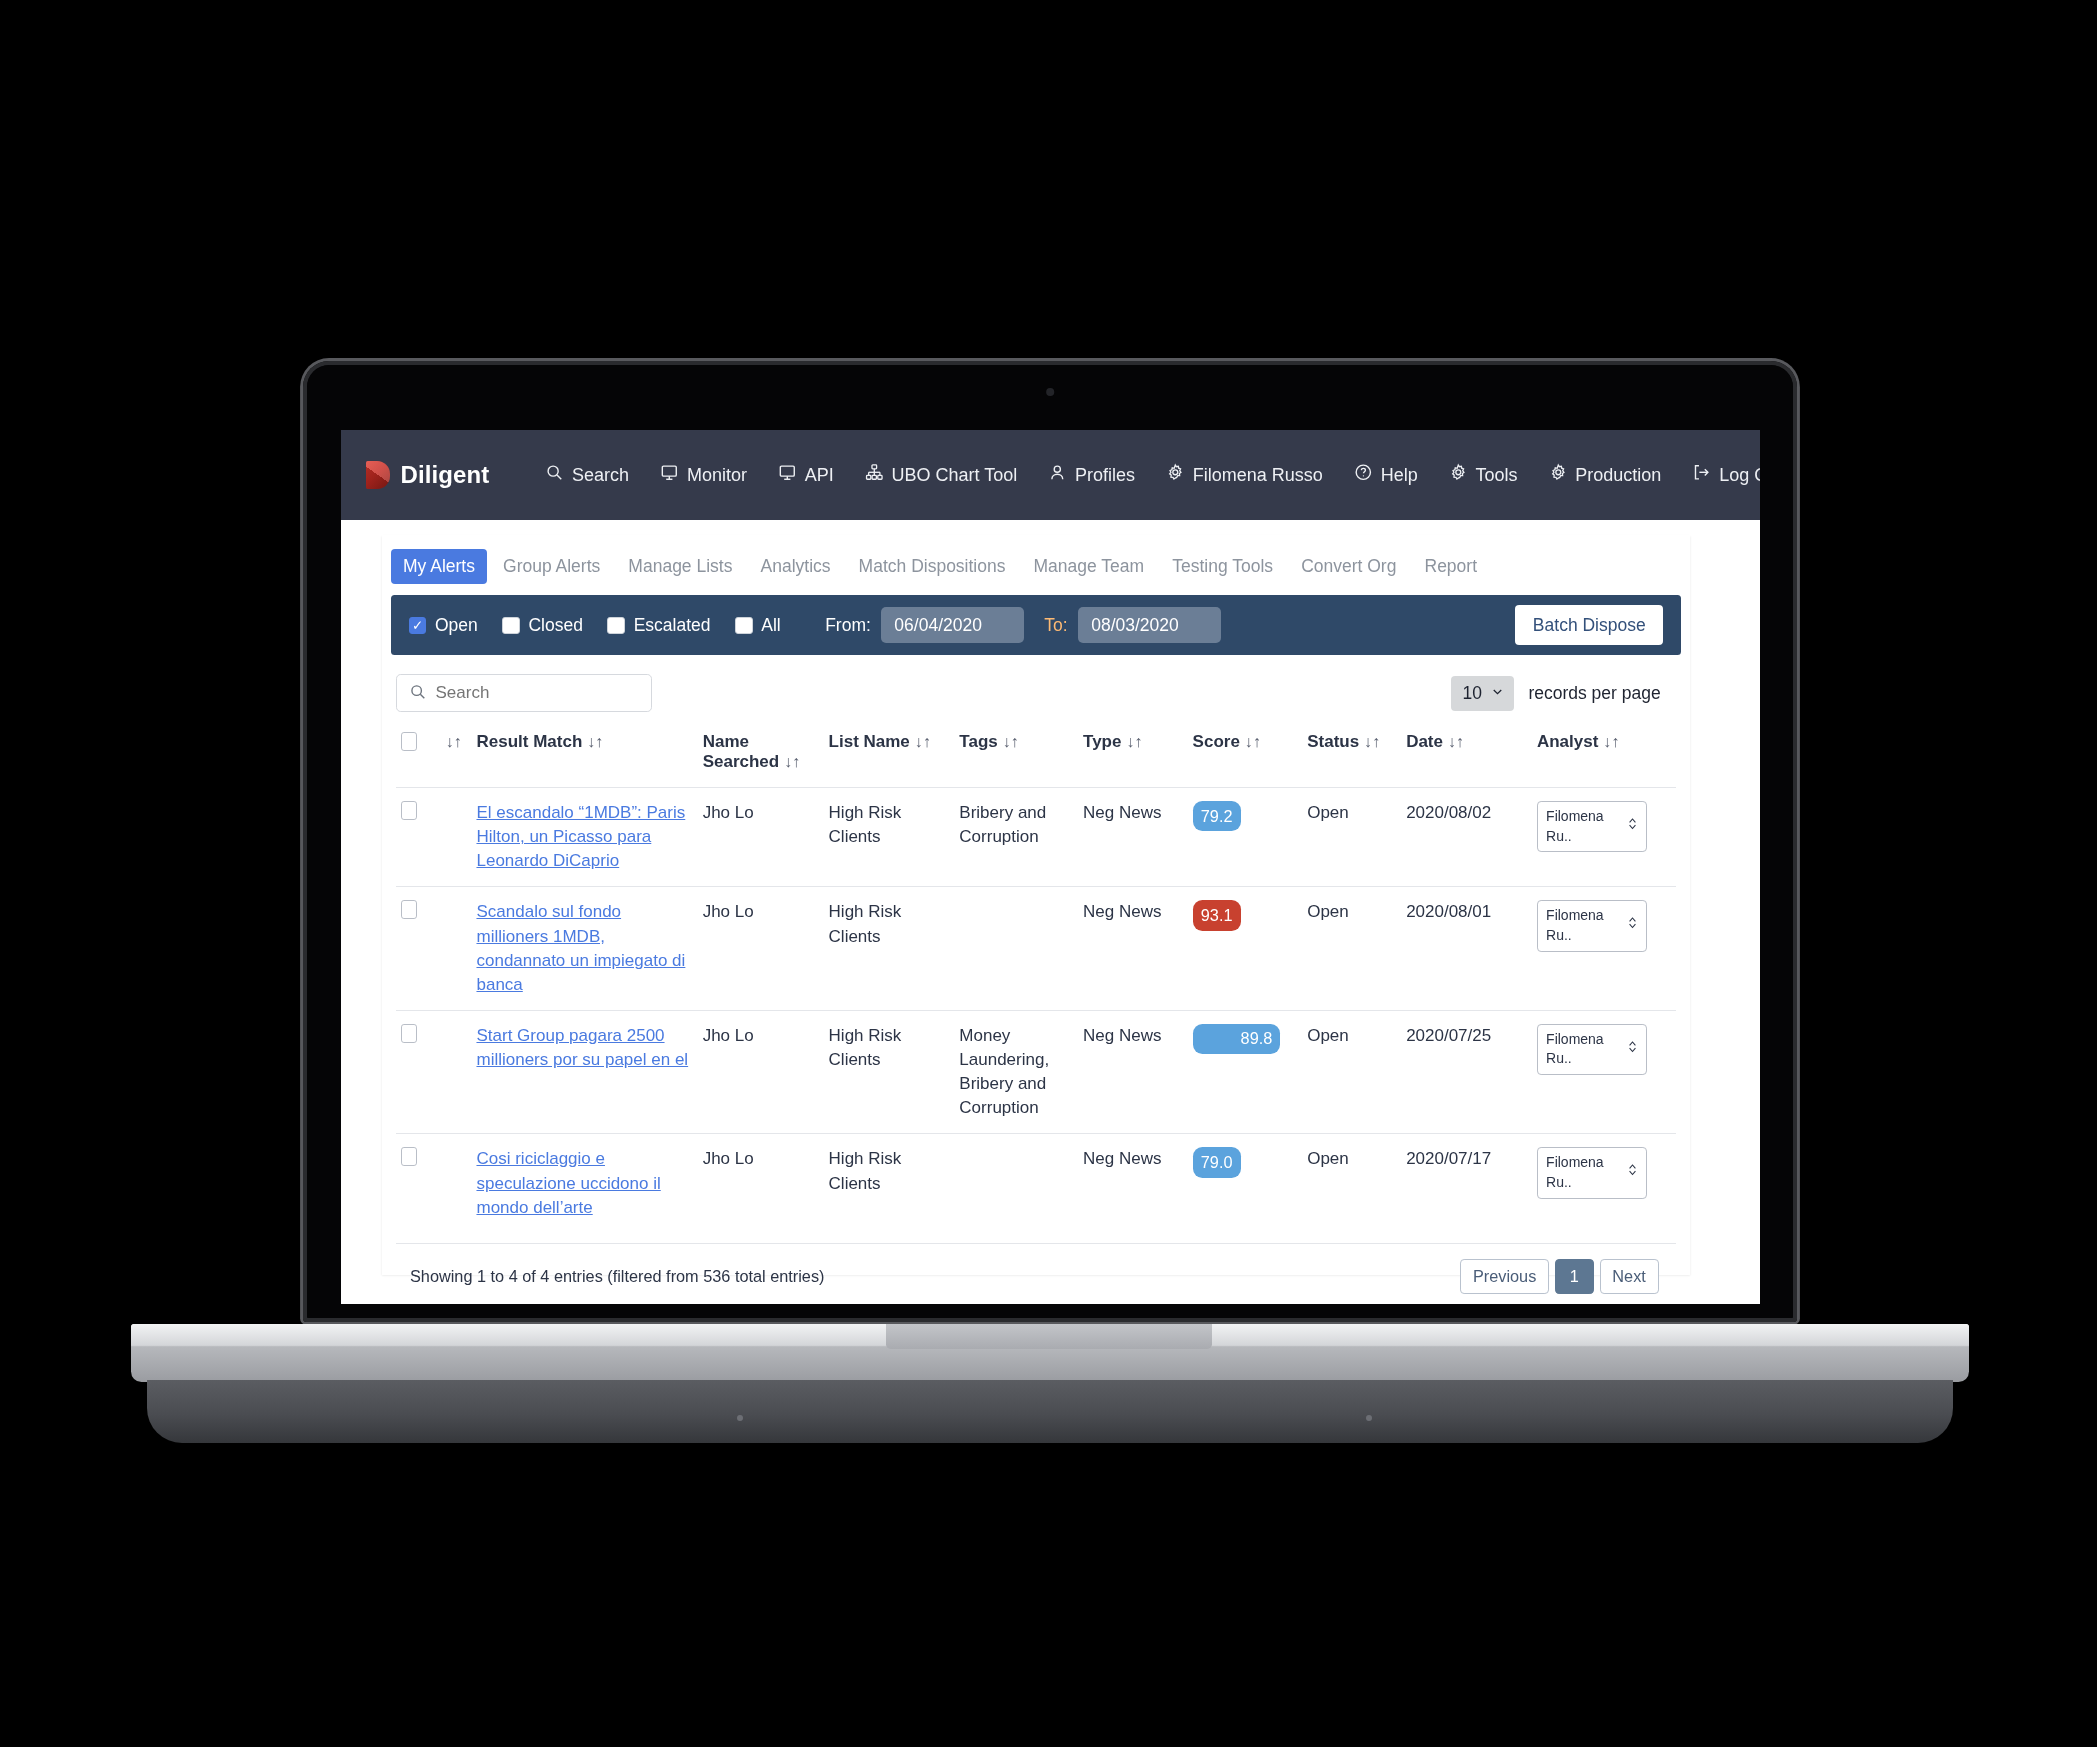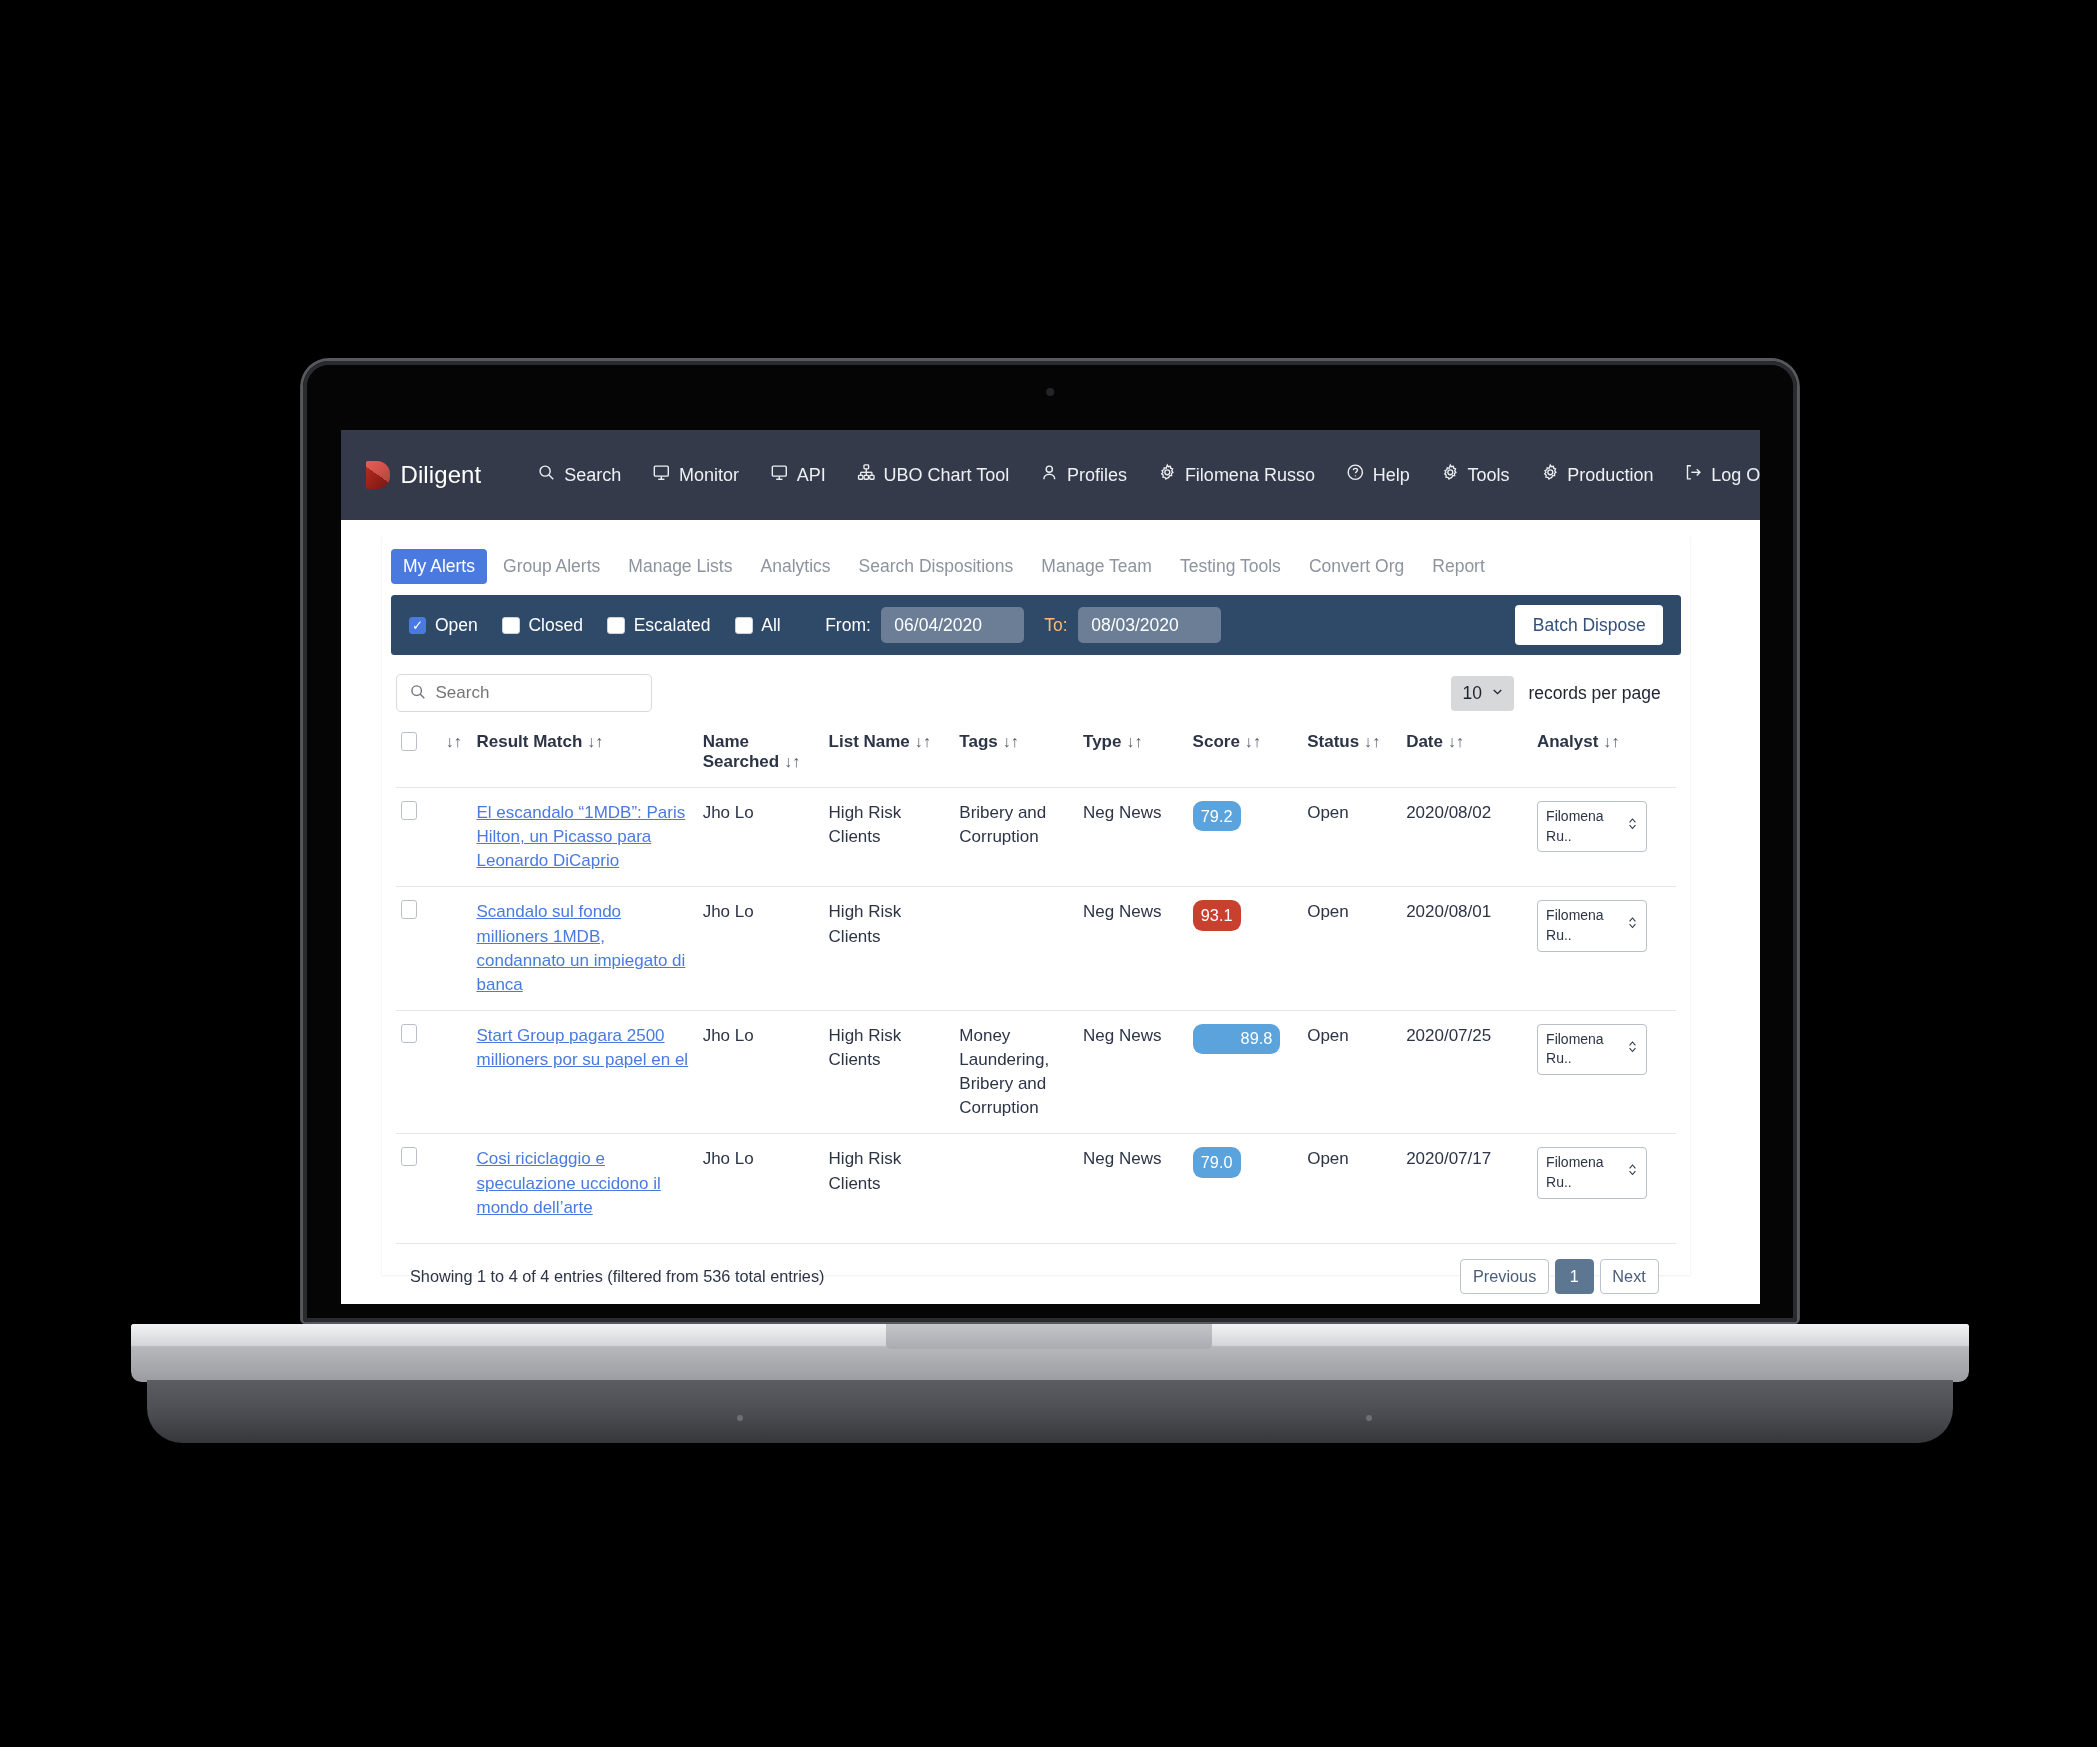--- a/index.html
+++ b/index.html
@@ -75,21 +75,21 @@
     width: 24.5px; height: 28px;
     background: linear-gradient(135deg,#e13b30 0%,#c62a22 45%,#8f1d17 100%);
     border-radius: 1.7px 13px 13px 1.7px;
     position: relative;
   }
   .brand-mark:after{
     content:""; position:absolute; inset:0;
     background: linear-gradient(215deg, rgba(255,255,255,.18) 0 50%, rgba(0,0,0,.20) 50% 100%);
     border-radius: 1.7px 13px 13px 1.7px;
   }
-  .brand-text { color:#fff; font-size:24px; font-weight:400; letter-spacing:0.1px; }
+  .brand-text { color:#fff; font-size:24px; font-weight:700; letter-spacing:0.1px; }
 
   .navitem {
     display:flex; align-items:center; gap:8.2px;
     color:#eef0f4; font-size:18px; font-weight:400;
     margin-right:31px; white-space:nowrap;
   }
   .navitem svg { flex:none; }
 
   
   #content-wrap { position:absolute; left:0; top:90px; right:0; bottom:0; background:#ffffff; }
@@ -325,21 +325,21 @@
       </div>
 
       <div id="content-wrap">
         <div id="card">
 
           <div id="tabs">
             <div class="tab active">My Alerts</div>
             <div class="tab">Group Alerts</div>
             <div class="tab">Manage Lists</div>
             <div class="tab">Analytics</div>
-            <div class="tab">Search Dispositions</div>
+            <div class="tab">Match Dispositions</div>
             <div class="tab">Manage Team</div>
             <div class="tab">Testing Tools</div>
             <div class="tab">Convert Org</div>
             <div class="tab">Report</div>
           </div>
 
           <div id="filterbar">
             <div class="chk-group">
               <span class="chk checked"></span>
               <span class="chk-label">Open</span>

